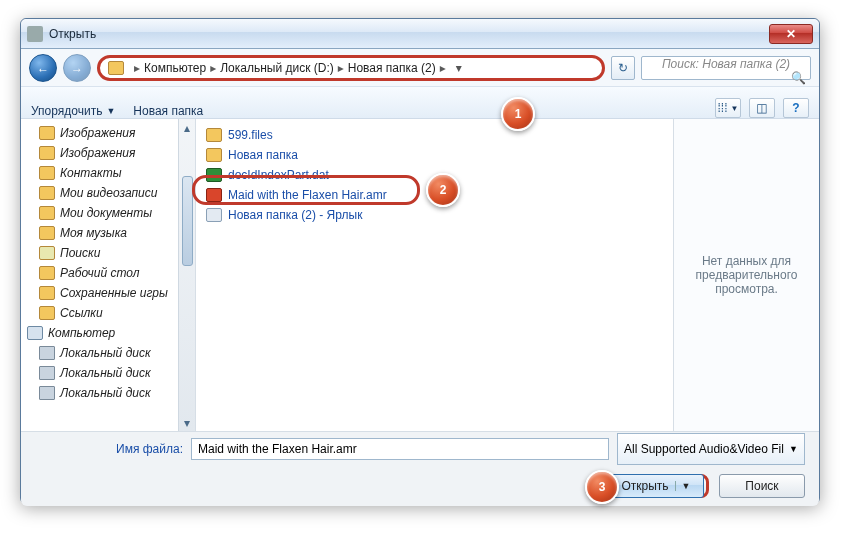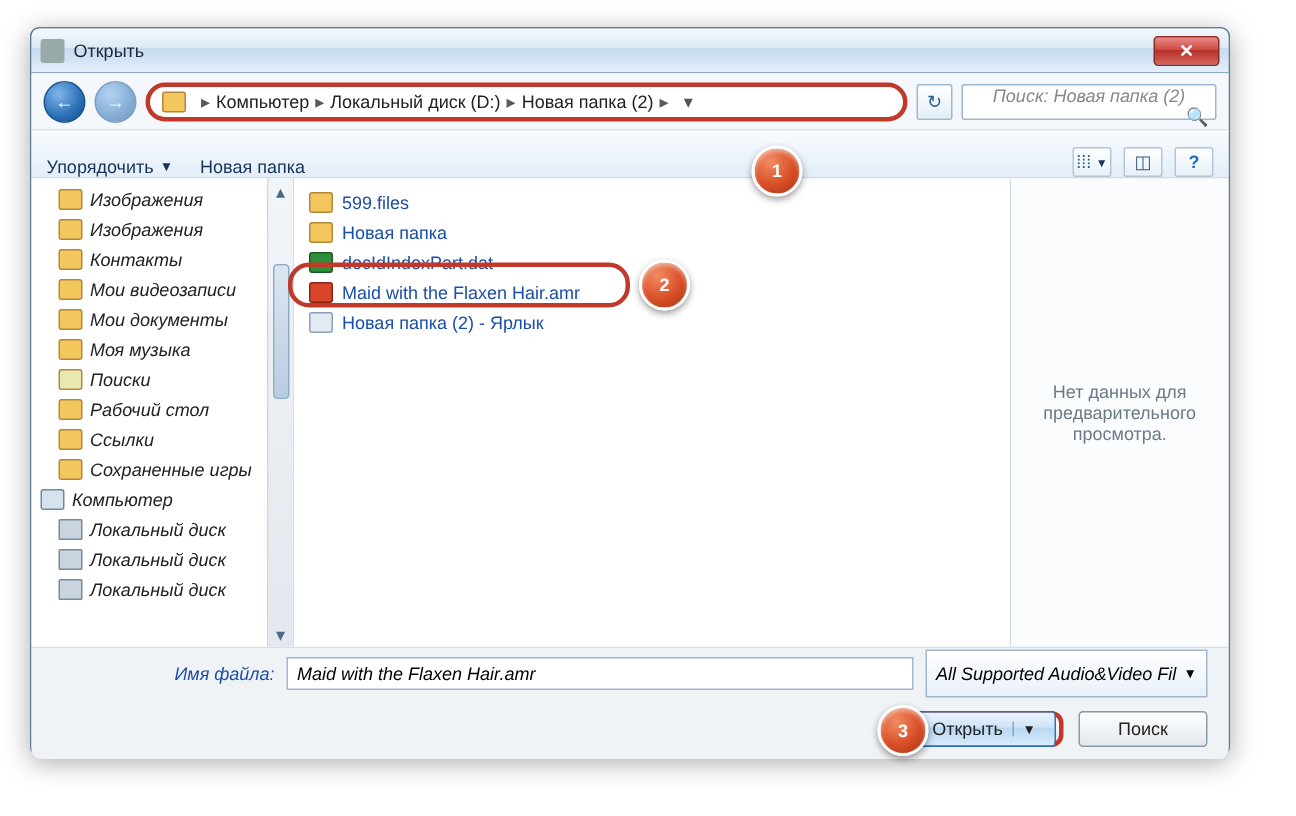--- a/index.html
+++ b/index.html
@@ -53,21 +53,21 @@
 .file-item .ficon.dat { background:#2f8f3a; border:1px solid #1d5a24; }
 .file-item .ficon.amr { background:#d9452b; border:1px solid #8a2314; }
 .file-item .ficon.lnk { background:#e3eaf2; border:1px solid #8aa0b6; }
 .file-item.selected { }
 .sel-ring { position:absolute; border:3px solid #c0392b; border-radius:14px; pointer-events:none; }
 
 .preview { width:146px; border-left:1px solid #d6dee6; display:flex; align-items:center; justify-content:center; text-align:center; color:#6a7a88; padding:10px; background:#fafcfe; }
 
 
 .divider { height:1px; background:#d6dee6; }
-.filerow { height:34px; display:flex; align-items:center; padding:0 14px; gap:8px; background:#f0f3f6;font-style:italic; }
+.filerow { height:34px; display:flex; align-items:center; padding:0 14px; gap:8px; background:#f0f3f6; }
 .filerow .lbl { color:#1a4ea8; width:148px; text-align:right; }
 .filerow .finput { flex:1; height:22px; border:1px solid #9fb7cd; background:#fff; padding:0 6px; display:flex; align-items:center; }
 .filerow .combo { width:188px; height:32px; border:1px solid #9fb7cd; background:linear-gradient(#fff,#e7f0f8); display:flex; align-items:center; padding:0 6px; }
 .filerow .combo .dd { margin-left:auto; font-size:9px; }
 
 .btnrow { height:40px; display:flex; align-items:center; justify-content:flex-end; padding:0 14px; gap:10px; background:#f0f3f6; border-radius:0 0 6px 6px; position:relative; }
 .btn { min-width:86px; height:24px; border:1px solid #8a9aab; background:linear-gradient(#fefefe,#e2e8ee); border-radius:3px; display:flex; align-items:center; justify-content:center; color:#222; }
 .btn.primary { border:1px solid #2f6fae; background:linear-gradient(#eaf3fc,#cfe4f7 45%,#b9d7f2 46%,#d8ebfb); }
 .btn.primary-wrap { border:3px solid #c0392b; border-radius:8px; padding:2px; }
 .btn .dd { margin-left:6px; font-size:9px; border-left:1px solid #8aa; padding-left:6px; }
@@ -177,25 +177,25 @@
         <div class="tree-item">
             <div class="ticon search"></div>
             <span>Поиски</span>
           </div>
         <div class="tree-item">
             <div class="ticon"></div>
             <span>Рабочий стол</span>
           </div>
         <div class="tree-item">
             <div class="ticon"></div>
+            <span>Сохраненные игры</span>
+          </div>
+        <div class="tree-item">
+            <div class="ticon"></div>
             <span>Ссылки</span>
-          </div>
-        <div class="tree-item">
-            <div class="ticon"></div>
-            <span>Сохраненные игры</span>
           </div>
         <div class="tree-item" style="padding-left:6px">
             <div class="ticon comp"></div>
             <span>Компьютер</span>
           </div>
         <div class="tree-item">
             <div class="ticon disk"></div>
             <span>Локальный диск</span>
           </div>
         <div class="tree-item">

